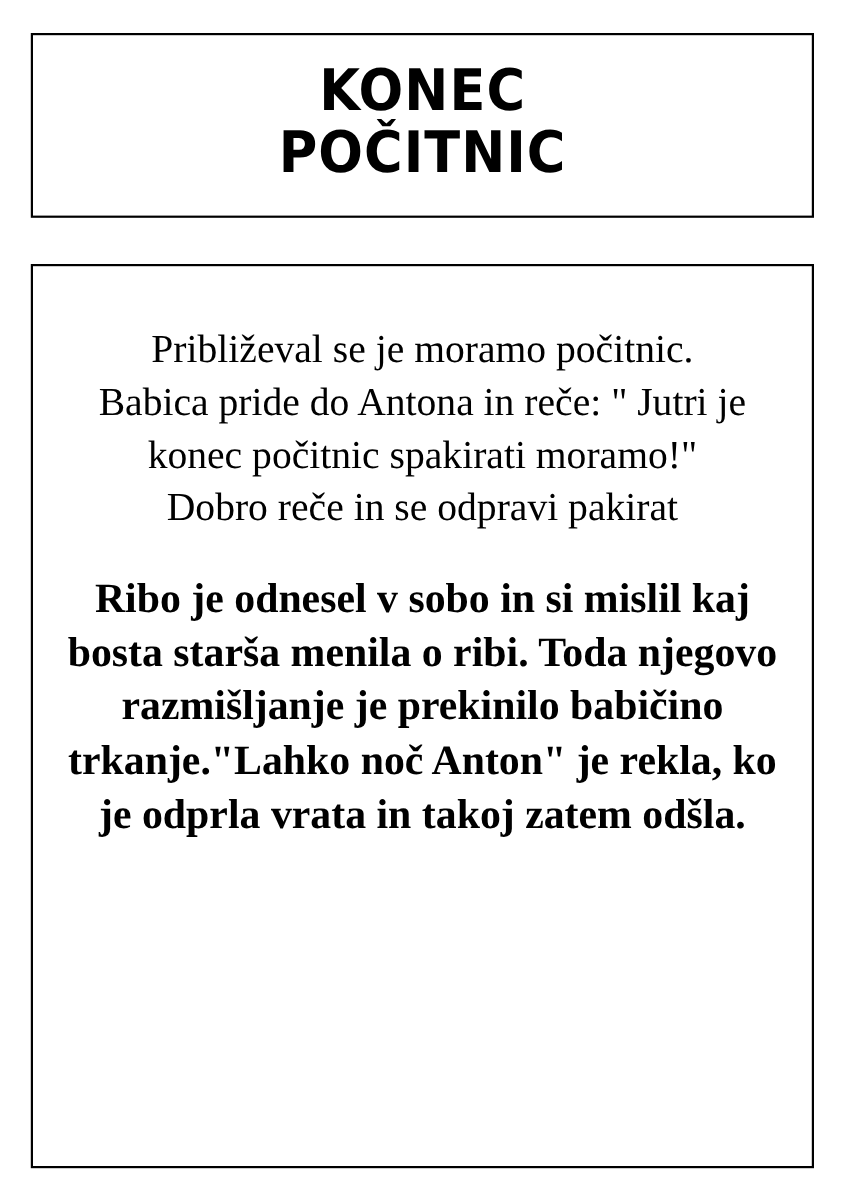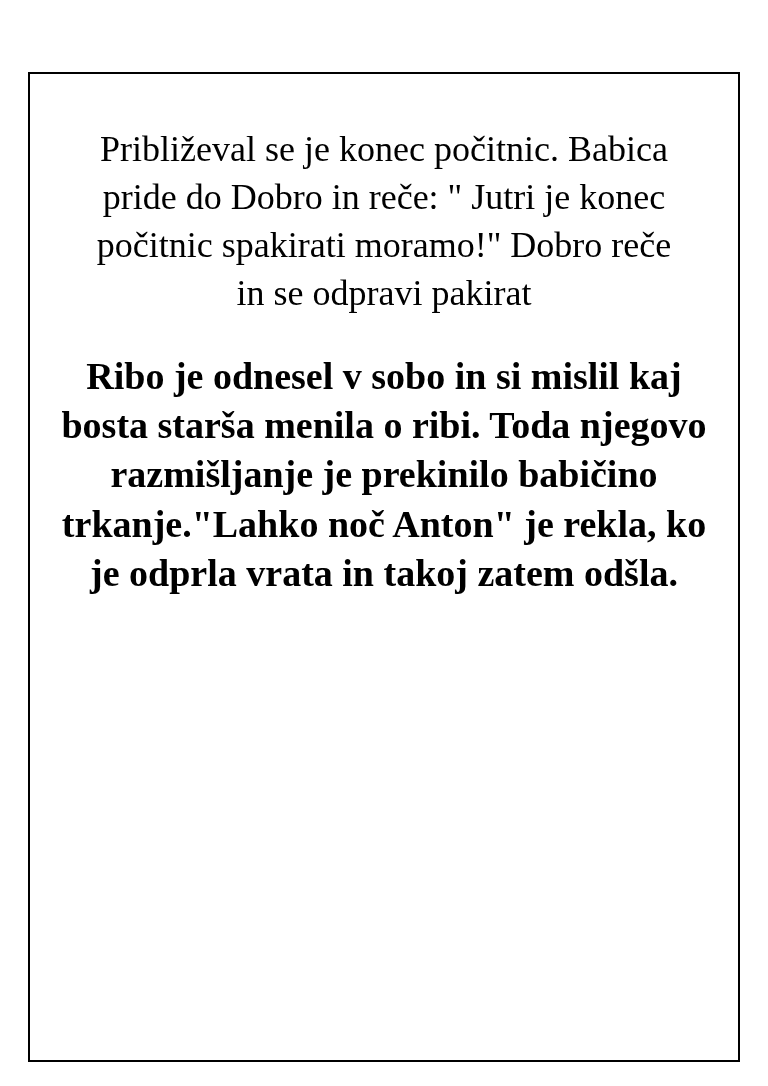--- a/index.html
+++ b/index.html
@@ -73,22 +73,26 @@
     line-height: 1.30;
     max-width: 680px;
     font-weight: bold;
   }
 </style>
 </head>
 <body>
 
 <div class="page">
 
+  <div class="title-box">
+    <div class="title-line">KONEC</div>
+    <div class="title-line">POČITNIC</div>
+  </div>
 
   <div class="gap"></div>
 
   <div class="body-box">
-    <div class="para para-1">Približeval se je konec počitnic. Babica pride do Dobro in reče: " Jutri je konec počitnic spakirati moramo!" Dobro reče in se odpravi pakirat</div>
+    <div class="para para-1">Približeval se je moramo počitnic. Babica pride do Antona in reče: " Jutri je konec počitnic spakirati moramo!" Dobro reče in se odpravi pakirat</div>
     <div class="para-spacer"></div>
     <div class="para para-2">Ribo je odnesel v sobo in si mislil kaj bosta starša menila o ribi. Toda njegovo razmišljanje je prekinilo babičino trkanje."Lahko noč Anton" je rekla, ko je odprla vrata in takoj zatem odšla.</div>
   </div>
 
 </div>
 
 </body></html>

